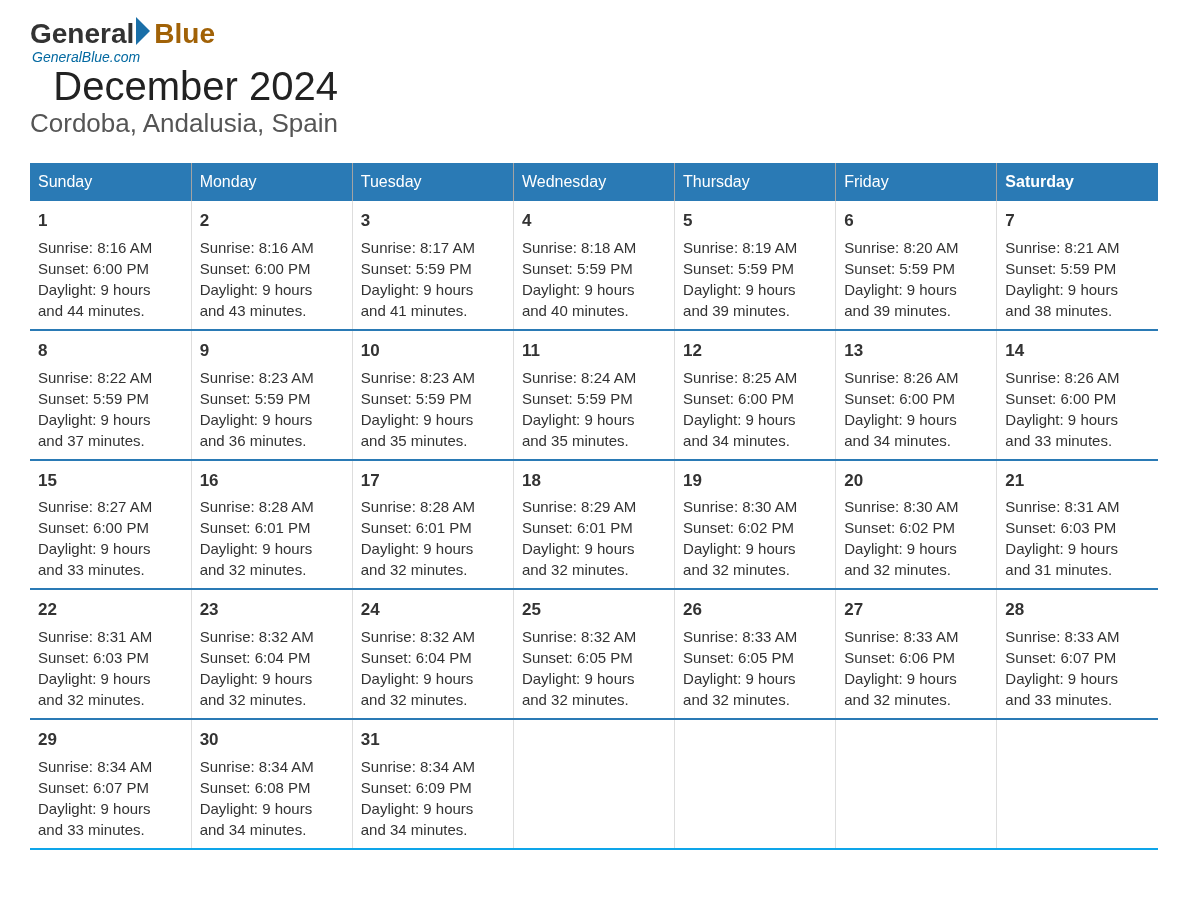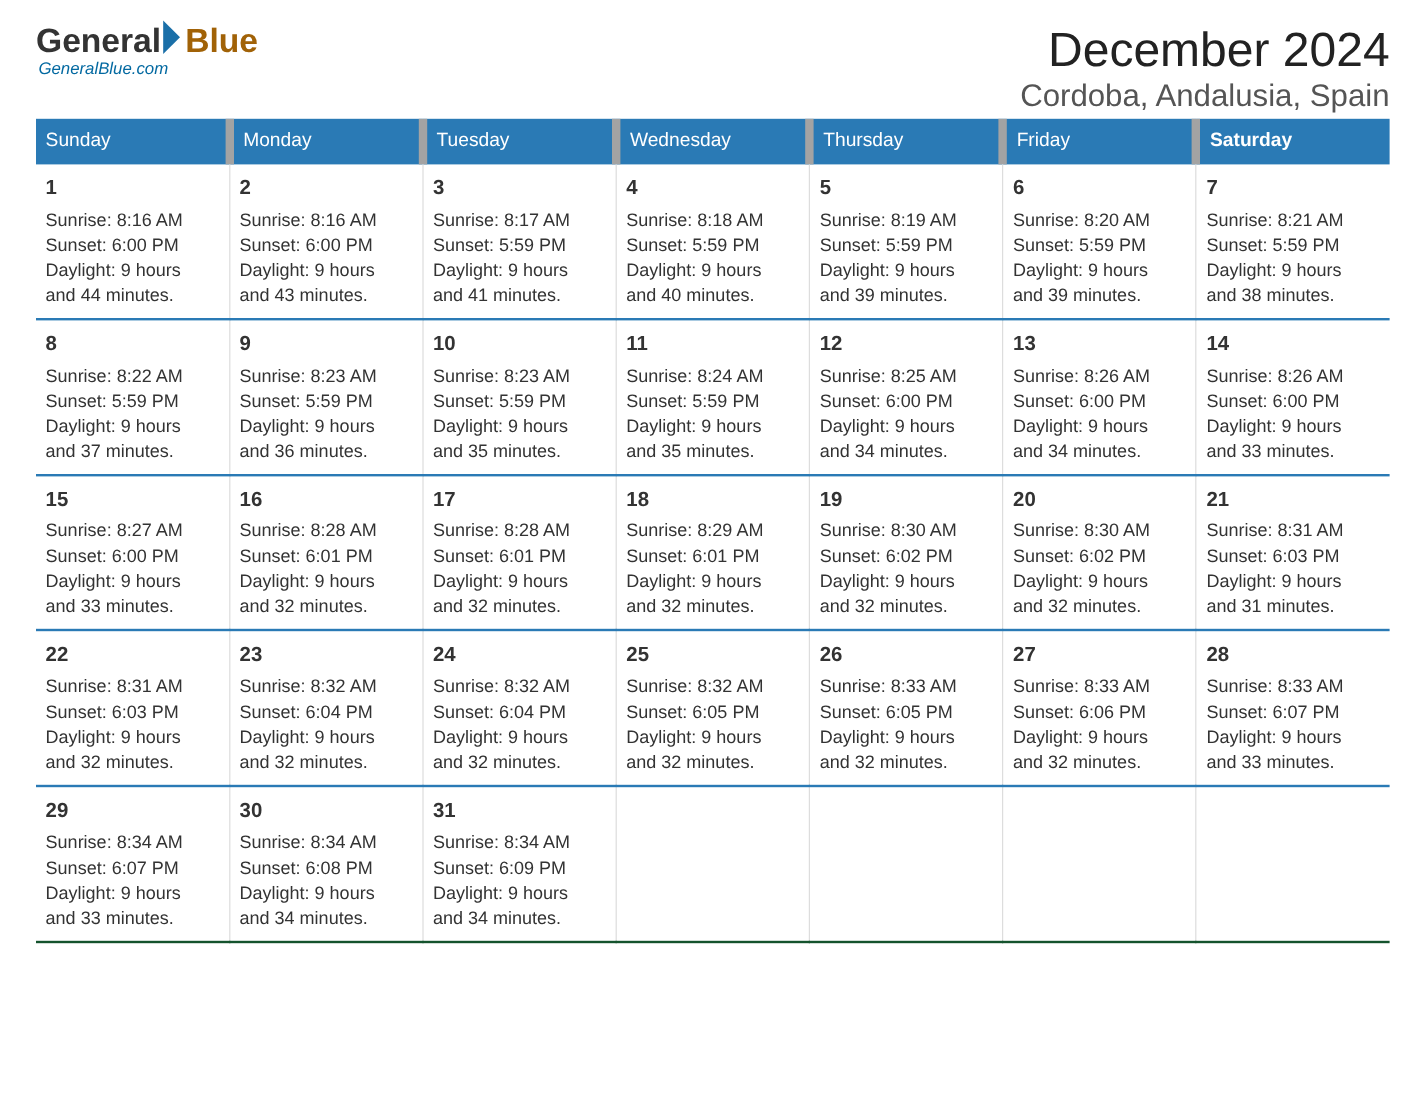--- a/index.html
+++ b/index.html
@@ -8,21 +8,22 @@
       background: #fff;
       color: #333;
       width: 1188px;
       min-height: 918px;
       padding: 20px 30px;
     }
     .header {
       display: flex;
       justify-content: space-between;
       align-items: flex-start;
-      margin-bottom: 4px;
+      margin-bottom: 24px;
+      flex-direction: column;
     }
     .logo {
       display: flex;
       flex-direction: column;
       align-items: flex-start;
       line-height: 1;
     }
     .logo-text {
       display: flex;
       align-items: center;
@@ -74,21 +75,21 @@
     }
     thead tr {
       background-color: #2a7ab5;
     }
     thead th {
       color: #fff;
       padding: 10px 8px;
       text-align: left;
       font-size: 16px;
       font-weight: normal;
-      border-right: 7px solid #a3a3a3;
+      border-right: 1px solid #a3a3a3;
     }
     thead th:last-child {
       border-right: none;
       font-weight: bold;
     }
     tbody tr {
       border-bottom: 2px solid #2a7ab5;
     }
     tbody td {
       padding: 8px 8px;
@@ -105,21 +106,21 @@
       font-size: 17px;
       font-weight: bold;
       display: block;
       margin-bottom: 4px;
     }
     .day-info {
       font-size: 15px;
       color: #333;
     }
     tbody tr:last-child {
-      border-bottom: 2px solid #14532d;
+      border-bottom: 2px solid #0ea5e9;
     }
   </style>
 </head>
 <body>
 
 <div class="header">
   <div class="logo">
     <div class="logo-text">
       <span class="logo-general">General</span>
       <div class="logo-arrow"></div>

